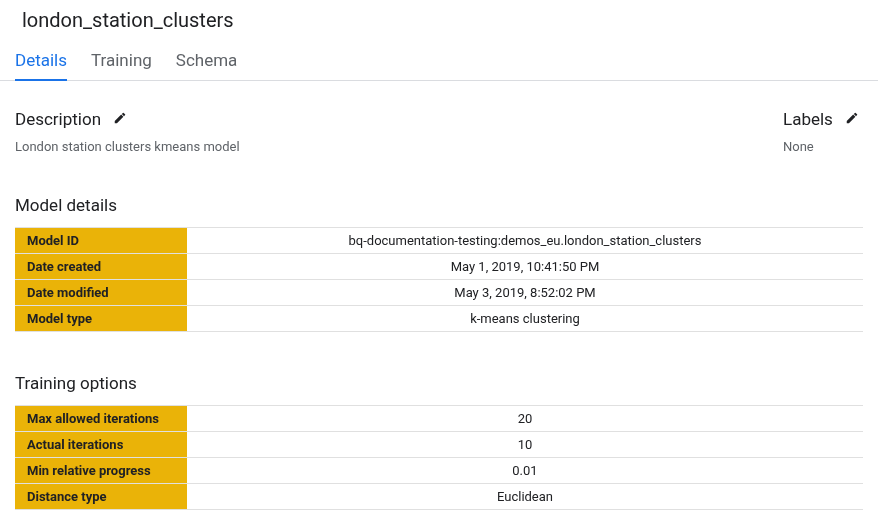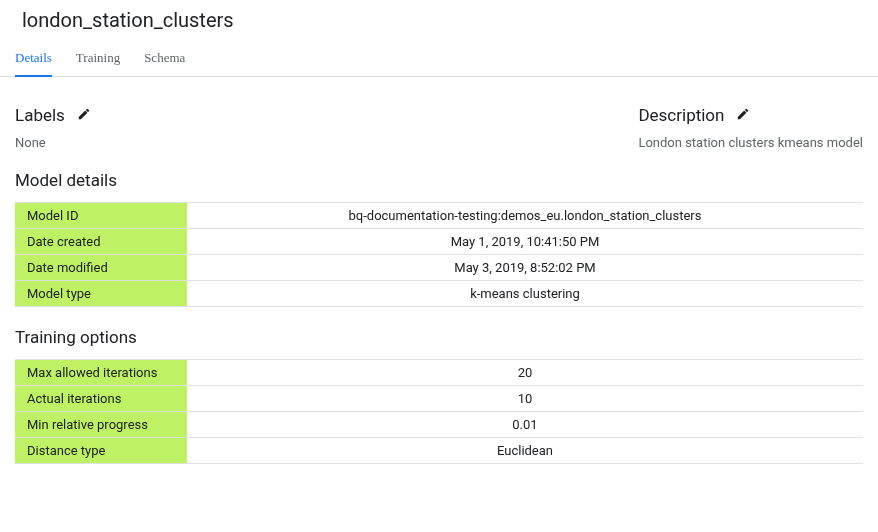--- a/index.html
+++ b/index.html
@@ -17,26 +17,25 @@
       padding: 8px 22px 10px;
       color: #202124;
     }
     .tabs {
       display: flex;
       border-bottom: 1px solid #dadce0;
       padding: 0 15px;
       gap: 24px;
     }
     .tab {
-      font-size: 13px;
+      font-size: 17px;
       color: #5f6368;
       padding: 8px 0 10px;
       cursor: pointer;
       position: relative;
-      font-family: Liberation Serif, serif;
     }
     .tab.active {
       color: #1a73e8;
     }
     .tab.active::after {
       content: "";
       position: absolute;
       left: 0; right: 0; bottom: -1px;
       height: 2px;
       background: #1a73e8;
@@ -73,86 +72,86 @@
     }
     .labels-block {
       text-align: left;
       min-width: 80px;
     }
     .labels-block .section-heading { justify-content: flex-start; }
     .section-title {
       font-size: 17px;
       font-weight: 400;
       color: #202124;
-      margin-top: 20px;
+      margin-top: 41px;
       margin-bottom: 12px;
     }
     table.detail-table {
       width: 100%;
       border-collapse: collapse;
       font-size: 13px;
     }
     .detail-table tr {
       border-bottom: 1px solid #e0e0e0;
     }
     .detail-table tr:first-child {
       border-top: 1px solid #e0e0e0;
     }
     .detail-table td {
       padding: 5px 12px;
       height: 24px;
       vertical-align: middle;
     }
     .detail-table td.key {
       width: 172px;
-      font-weight: 400;
+      font-weight: 700;
       color: #202124;
-      background: #bef264;
+      background: #eab308;
     }
     .detail-table td.val {
       color: #202124;
       text-align: center;
     }
   </style>
 </head>
 <body>
 
 <div class="header-title">london_station_clusters</div>
 
 <div class="tabs">
   <div class="tab active">Details</div>
   <div class="tab">Training</div>
   <div class="tab">Schema</div>
 </div>
 
 <div class="content">
 
   <div class="row-top">
+    <div class="section-block">
+      <div class="section-heading">
+        <h2>Description</h2>
+        <span>
+          <svg class="edit-icon" viewBox="0 0 24 24">
+              <path d="M3 17.25V21h3.75L17.81 9.94l-3.75-3.75L3 17.25zM20.71 7.04a1 1 0 0 0 0-1.41l-2.34-2.34a1 1 0 0 0-1.41 0l-1.83 1.83 3.75 3.75 1.83-1.83z"></path>
+            </svg>
+        </span>
+      </div>
+      <div class="sub-text">London station clusters kmeans model</div>
+    </div>
+
     <div class="section-block labels-block">
       <div class="section-heading">
         <h2>Labels</h2>
         <span>
           <svg class="edit-icon" viewBox="0 0 24 24">
               <path d="M3 17.25V21h3.75L17.81 9.94l-3.75-3.75L3 17.25zM20.71 7.04a1 1 0 0 0 0-1.41l-2.34-2.34a1 1 0 0 0-1.41 0l-1.83 1.83 3.75 3.75 1.83-1.83z"></path>
             </svg>
         </span>
       </div>
       <div class="sub-text">None</div>
-    </div>
-
-    <div class="section-block">
-      <div class="section-heading">
-        <h2>Description</h2>
-        <span>
-          <svg class="edit-icon" viewBox="0 0 24 24">
-              <path d="M3 17.25V21h3.75L17.81 9.94l-3.75-3.75L3 17.25zM20.71 7.04a1 1 0 0 0 0-1.41l-2.34-2.34a1 1 0 0 0-1.41 0l-1.83 1.83 3.75 3.75 1.83-1.83z"></path>
-            </svg>
-        </span>
-      </div>
-      <div class="sub-text">London station clusters kmeans model</div>
     </div>
   </div>
 
   <h2 class="section-title">Model details</h2>
   <table class="detail-table">
     <tbody id="model-details-body">
         <tr>
           <td class="key">Model ID</td>
           <td class="val">bq-documentation-testing:demos_eu.london_station_clusters</td>
         </tr>

